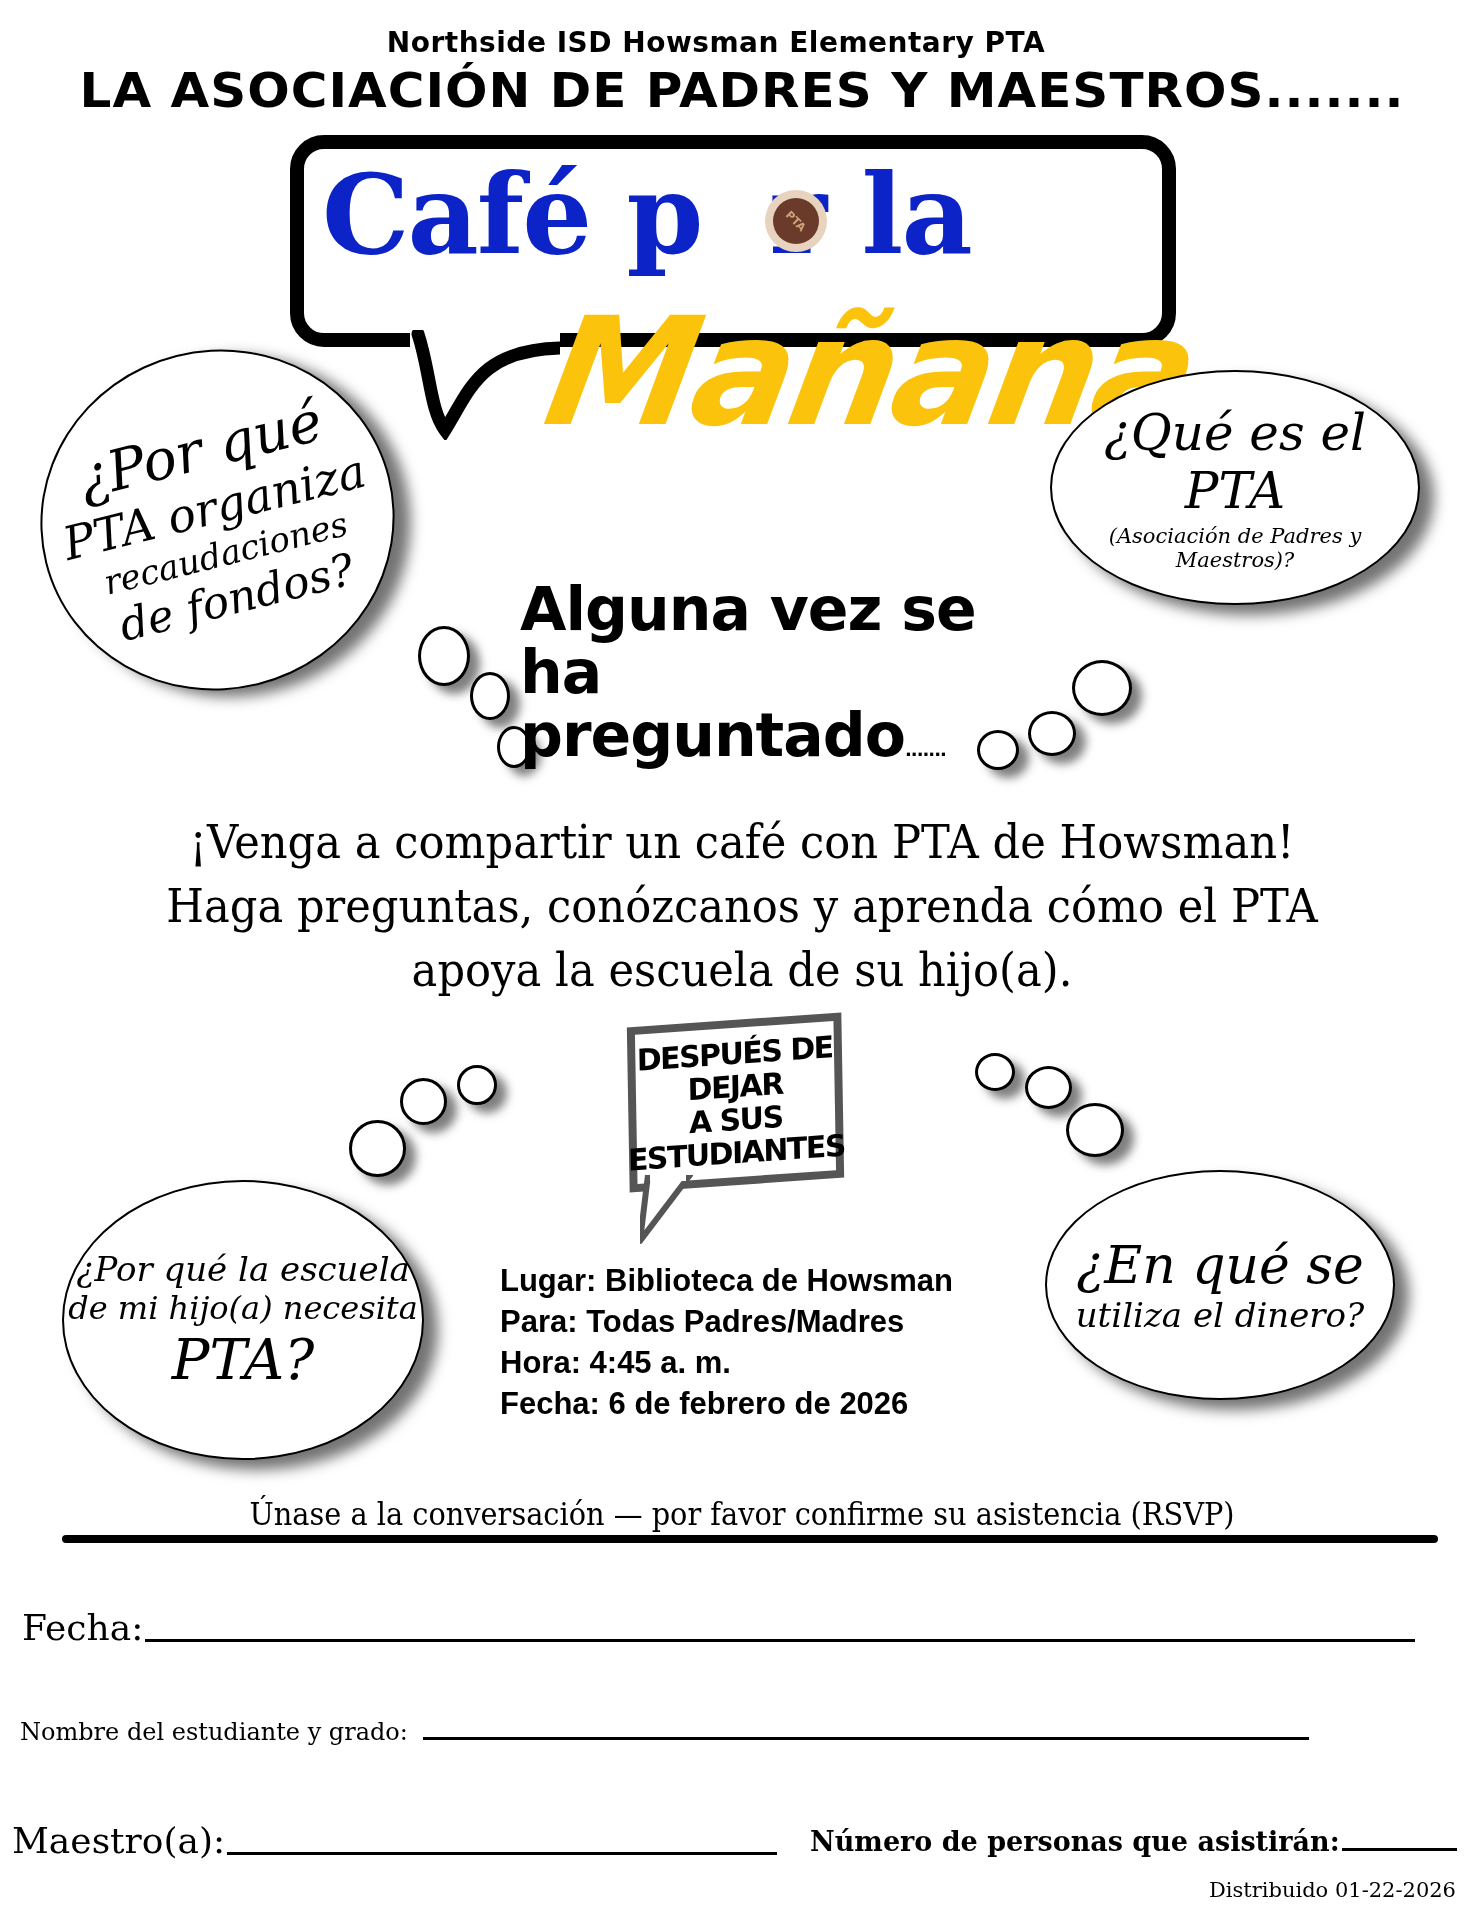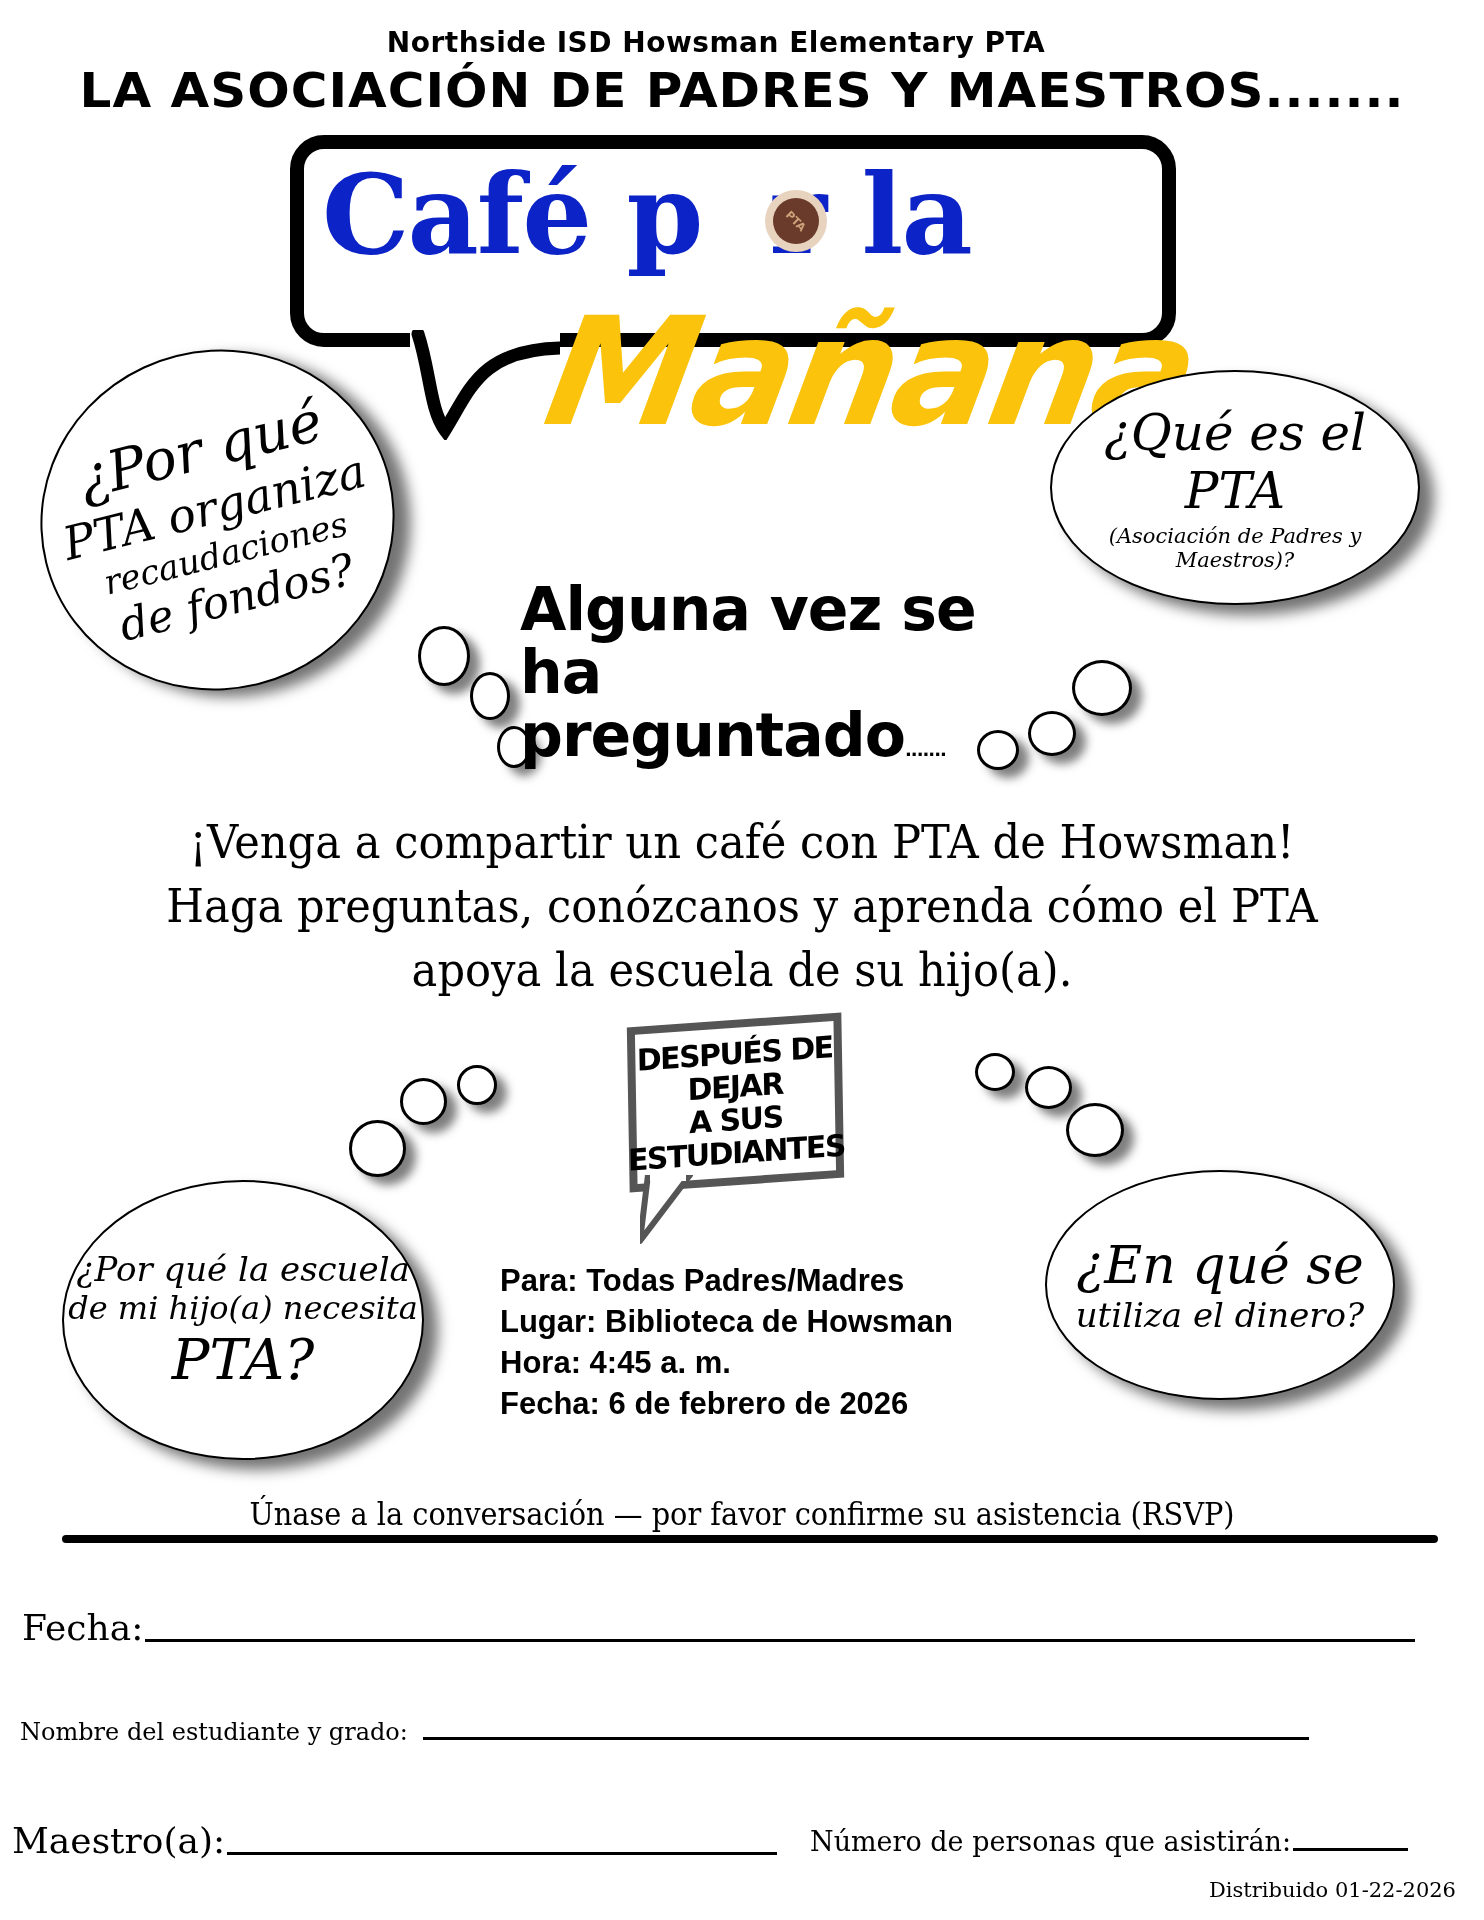--- a/index.html
+++ b/index.html
@@ -48,21 +48,21 @@
     .details { left: 500px; top: 1260px; font-family: "Liberation Sans", sans-serif; font-weight: bold; font-size: 31px; line-height: 41px; }
 
     .rsvp-line { left: 0; width: 1484px; top: 1495px; text-align: center; font-family: "DejaVu Serif", serif; font-size: 32px; transform: scaleX(0.9); }
     .rsvp-rule { left: 62px; top: 1535px; width: 1376px; height: 8px; background: #000; border-radius: 4px; }
 
     .field { font-family: "DejaVu Serif", serif; display: flex; align-items: flex-end; white-space: nowrap; }
     .field .blank { border-bottom: 3px solid #000; margin-left: 2px; height: 0; position: relative; top: -6px; }
     .f-nombre { left: 22px; top: 1607px; font-size: 36px; }
     .f-estudiante { left: 20px; top: 1718px; font-size: 24px; gap: 13px; }
     .f-maestro { left: 12px; top: 1820px; font-size: 36px; }
-    .f-numero { left: 810px; top: 1826px; font-size: 27px; }
+    .f-numero { left: 810px; top: 1826px; font-size: 27px; font-weight: bold; }
 
     .distrib { right: 28px; top: 1878px; font-family: "DejaVu Serif", serif; font-size: 21px; }
   </style>
 </head>
 <body>
 
 <div class="abs org-line">Northside ISD Howsman Elementary PTA</div>
 <div class="abs assoc-line">La Asociación de Padres y Maestros.......</div>
 
 <div class="abs logo-bubble"></div>
@@ -132,22 +132,22 @@
   <div class="l2">de mi hijo(a) necesita</div>
   <div class="l3">PTA?</div>
 </div>
 
 <div class="abs q-circle q4">
   <div class="l1">¿En qué se</div>
   <div class="l2">utiliza el dinero?</div>
 </div>
 
 <div class="abs details">
+  <div>Lugar: Biblioteca de Howsman</div>
   <div>Para: Todas Padres/Madres</div>
-  <div>Lugar: Biblioteca de Howsman</div>
   <div>Hora: 4:45 a. m.</div>
   <div>Fecha: 6 de febrero de 2026</div>
 </div>
 
 <div class="abs rsvp-line">Únase a la conversación — por favor confirme su asistencia (RSVP)</div>
 <div class="abs rsvp-rule"></div>
 
 <div class="abs field f-nombre">
   <span>Fecha:</span>
   <span class="blank" style="width:1270px;"></span>

